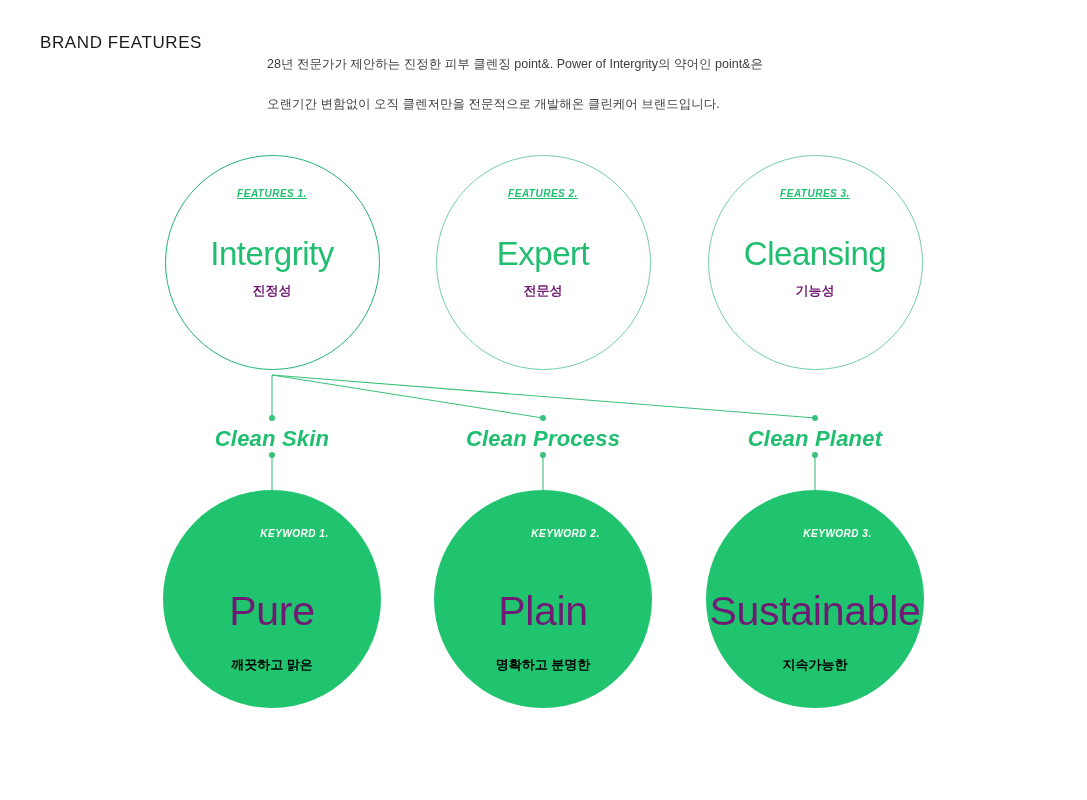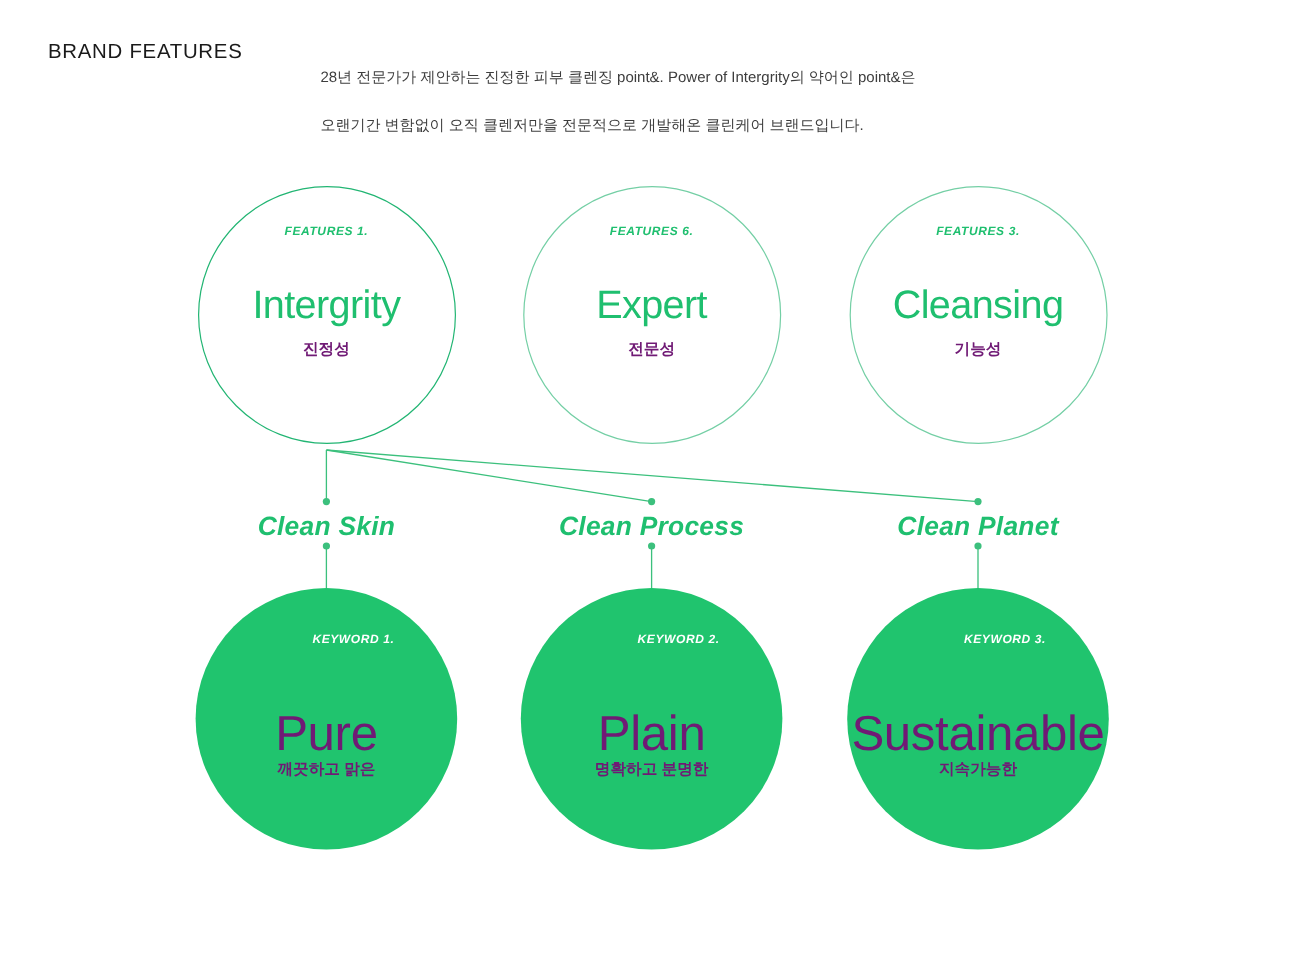--- a/index.html
+++ b/index.html
@@ -70,20 +70,21 @@
   .feature-circle.soft   { border: 1.2px solid #74cfa5; }
 
   .feature-kicker {
     margin-top: 32px;
     font-size: 10px;
     font-weight: bold;
     font-style: italic;
     letter-spacing: 0.5px;
     color: #1fbf6f;
     white-space: nowrap;
+    text-decoration: underline;
   }
   .feature-title {
     margin-top: 38px;
     font-size: 33px;
     font-weight: normal;
     color: #1fbf6f;
     letter-spacing: -0.5px;
     line-height: 1;
     white-space: nowrap;
   }
@@ -133,24 +134,24 @@
   .keyword-title {
     margin-top: 52px;
     font-size: 41px;
     font-weight: normal;
     color: #701a75;
     letter-spacing: -0.3px;
     line-height: 1;
     white-space: nowrap;
   }
   .keyword-sub {
-    margin-top: 0;
+    margin-top: 24px;
     font-size: 13px;
     font-weight: bold;
-    color: #701a75;
+    color: #000000;
     white-space: nowrap;
   }
 </style>
 </head>
 <body>
 
 <div id="stage">
 
   <div class="page-title">BRAND FEATURES</div>
 
@@ -173,21 +174,21 @@
       <line x1="815" y1="455" x2="815" y2="490" stroke="#3cc07d" stroke-width="1.1"></line>
       <circle cx="815" cy="455" r="3" fill="#3cc07d"></circle>
     </svg>
 
   <div class="feature-circle strong" style="left: 164.5px; top: 154.5px;">
     <span class="feature-kicker">FEATURES 1.</span>
     <span class="feature-title">Intergrity</span>
     <span class="feature-sub">진정성</span>
   </div>
   <div class="feature-circle soft" style="left: 435.5px; top: 154.5px;">
-    <span class="feature-kicker">FEATURES 6.</span>
+    <span class="feature-kicker">FEATURES 2.</span>
     <span class="feature-title">Expert</span>
     <span class="feature-sub">전문성</span>
   </div>
   <div class="feature-circle soft" style="left: 707.5px; top: 154.5px;">
     <span class="feature-kicker">FEATURES 3.</span>
     <span class="feature-title">Cleansing</span>
     <span class="feature-sub">기능성</span>
   </div>
 
   <div class="mid-label" style="left: 272px;">Clean Skin</div>

